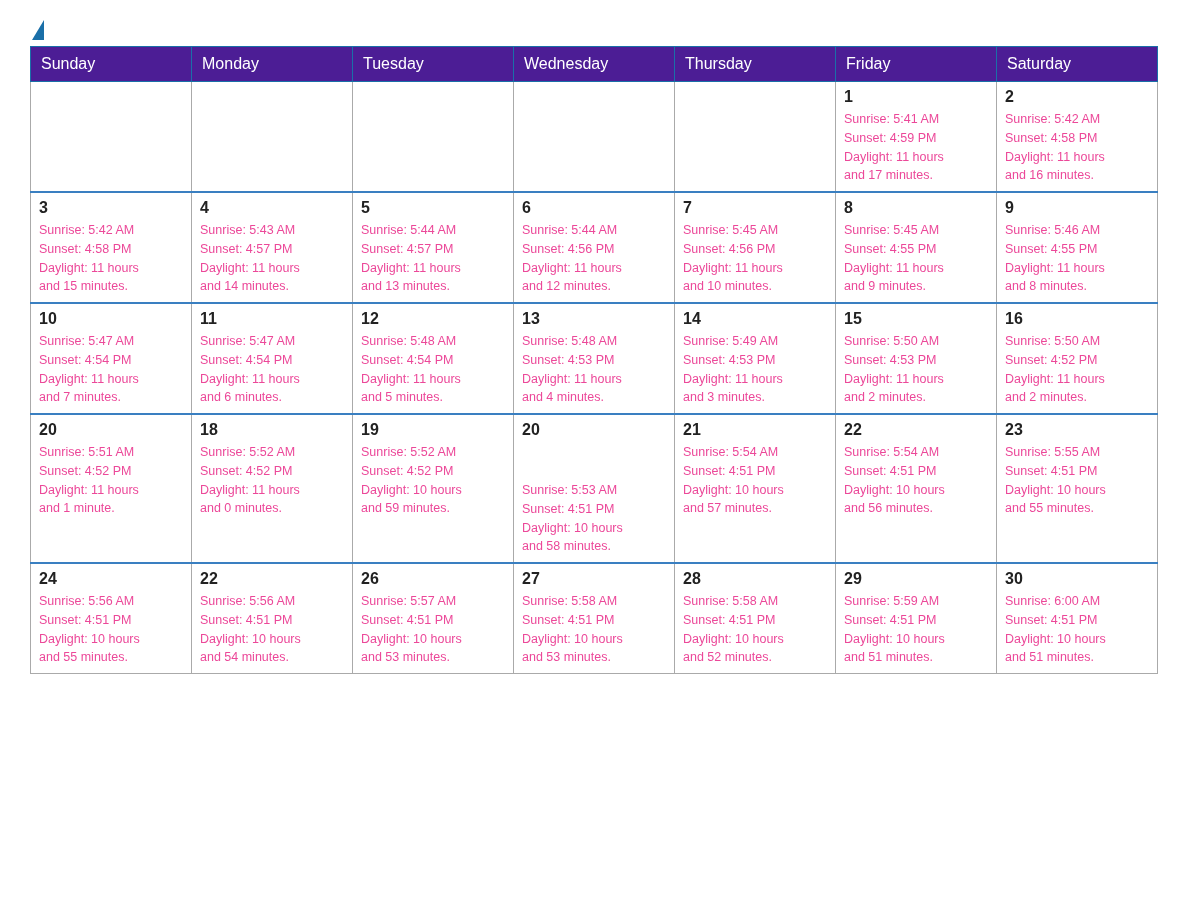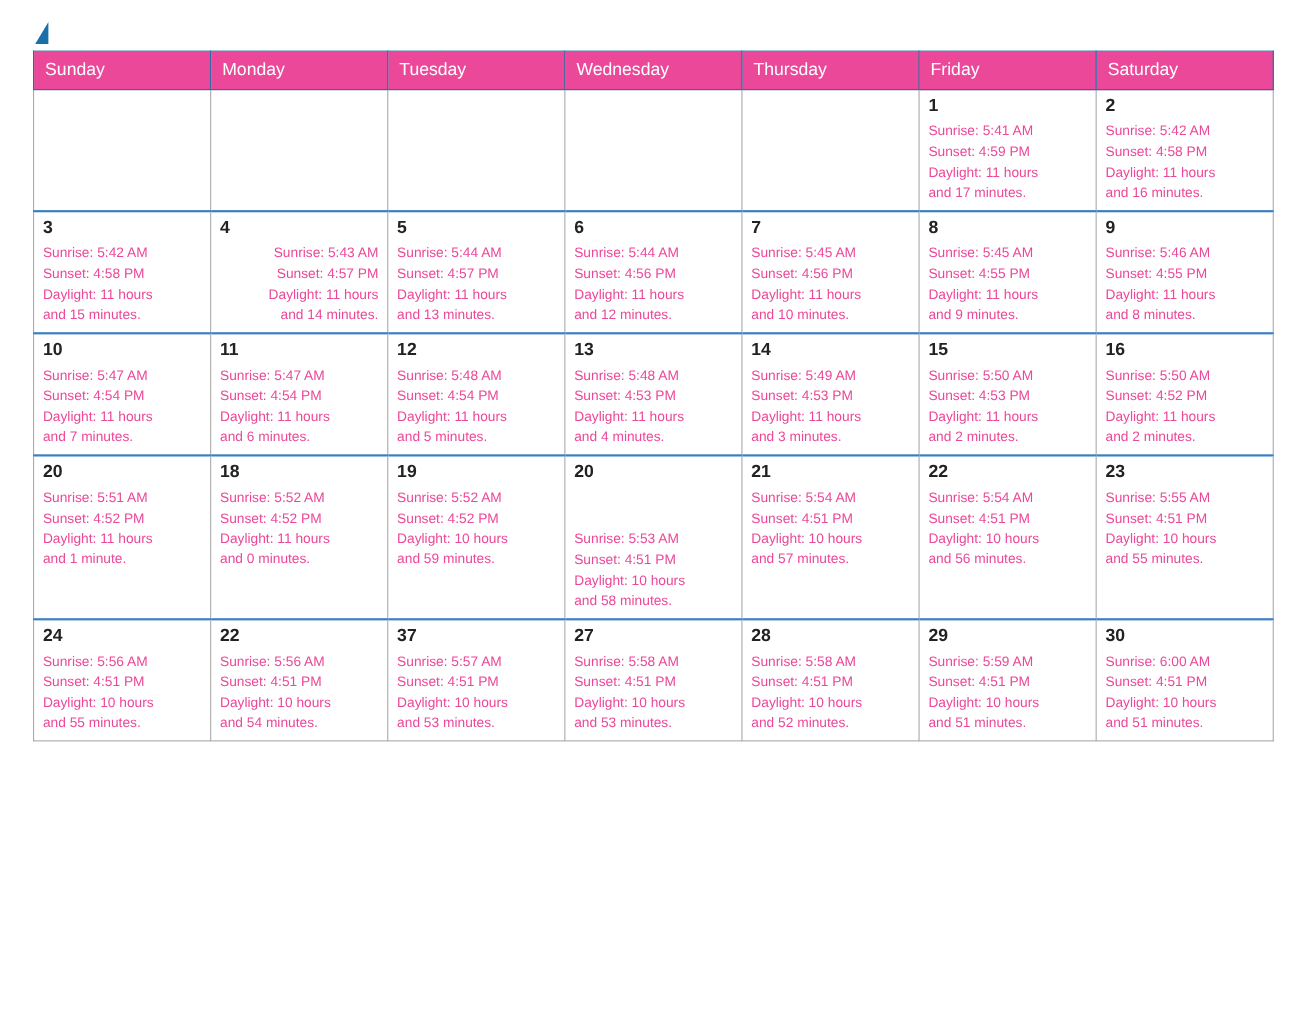--- a/index.html
+++ b/index.html
@@ -58,21 +58,21 @@
       font-size: 22px;
       color: #444;
       margin-top: 4px;
     }
     .calendar {
       width: 100%;
       border-collapse: collapse;
       margin-top: 10px;
     }
     .calendar th {
-      background-color: #ec4899;
+      background-color: #4c1d95;
       color: #fff;
       font-size: 16px;
       font-weight: normal;
       padding: 8px 10px;
       text-align: left;
       border: 1px solid #1a6fa8;
     }
     .calendar td {
       border: 1px solid #aaa;
       vertical-align: top;
@@ -158,21 +158,21 @@
       <tr>
         <td>
           <span class="day-number">3</span>
           <div class="day-info" style="white-space: pre-line;">Sunrise: 5:42 AM
 Sunset: 4:58 PM
 Daylight: 11 hours
 and 15 minutes.</div>
         </td>
         <td>
           <span class="day-number">4</span>
-          <div class="day-info" style="white-space: pre-line; text-align: right;">Sunrise: 5:43 AM
+          <div class="day-info" style="white-space: pre-line;">Sunrise: 5:43 AM
 Sunset: 4:57 PM
 Daylight: 11 hours
 and 14 minutes.</div>
         </td>
         <td>
           <span class="day-number">5</span>
           <div class="day-info" style="white-space: pre-line;">Sunrise: 5:44 AM
 Sunset: 4:57 PM
 Daylight: 11 hours
 and 13 minutes.</div>
@@ -317,21 +317,21 @@
 and 55 minutes.</div>
         </td>
         <td>
           <span class="day-number">22</span>
           <div class="day-info" style="white-space: pre-line;">Sunrise: 5:56 AM
 Sunset: 4:51 PM
 Daylight: 10 hours
 and 54 minutes.</div>
         </td>
         <td>
-          <span class="day-number">37</span>
+          <span class="day-number">26</span>
           <div class="day-info" style="white-space: pre-line;">Sunrise: 5:57 AM
 Sunset: 4:51 PM
 Daylight: 10 hours
 and 53 minutes.</div>
         </td>
         <td>
           <span class="day-number">27</span>
           <div class="day-info" style="white-space: pre-line;">Sunrise: 5:58 AM
 Sunset: 4:51 PM
 Daylight: 10 hours

